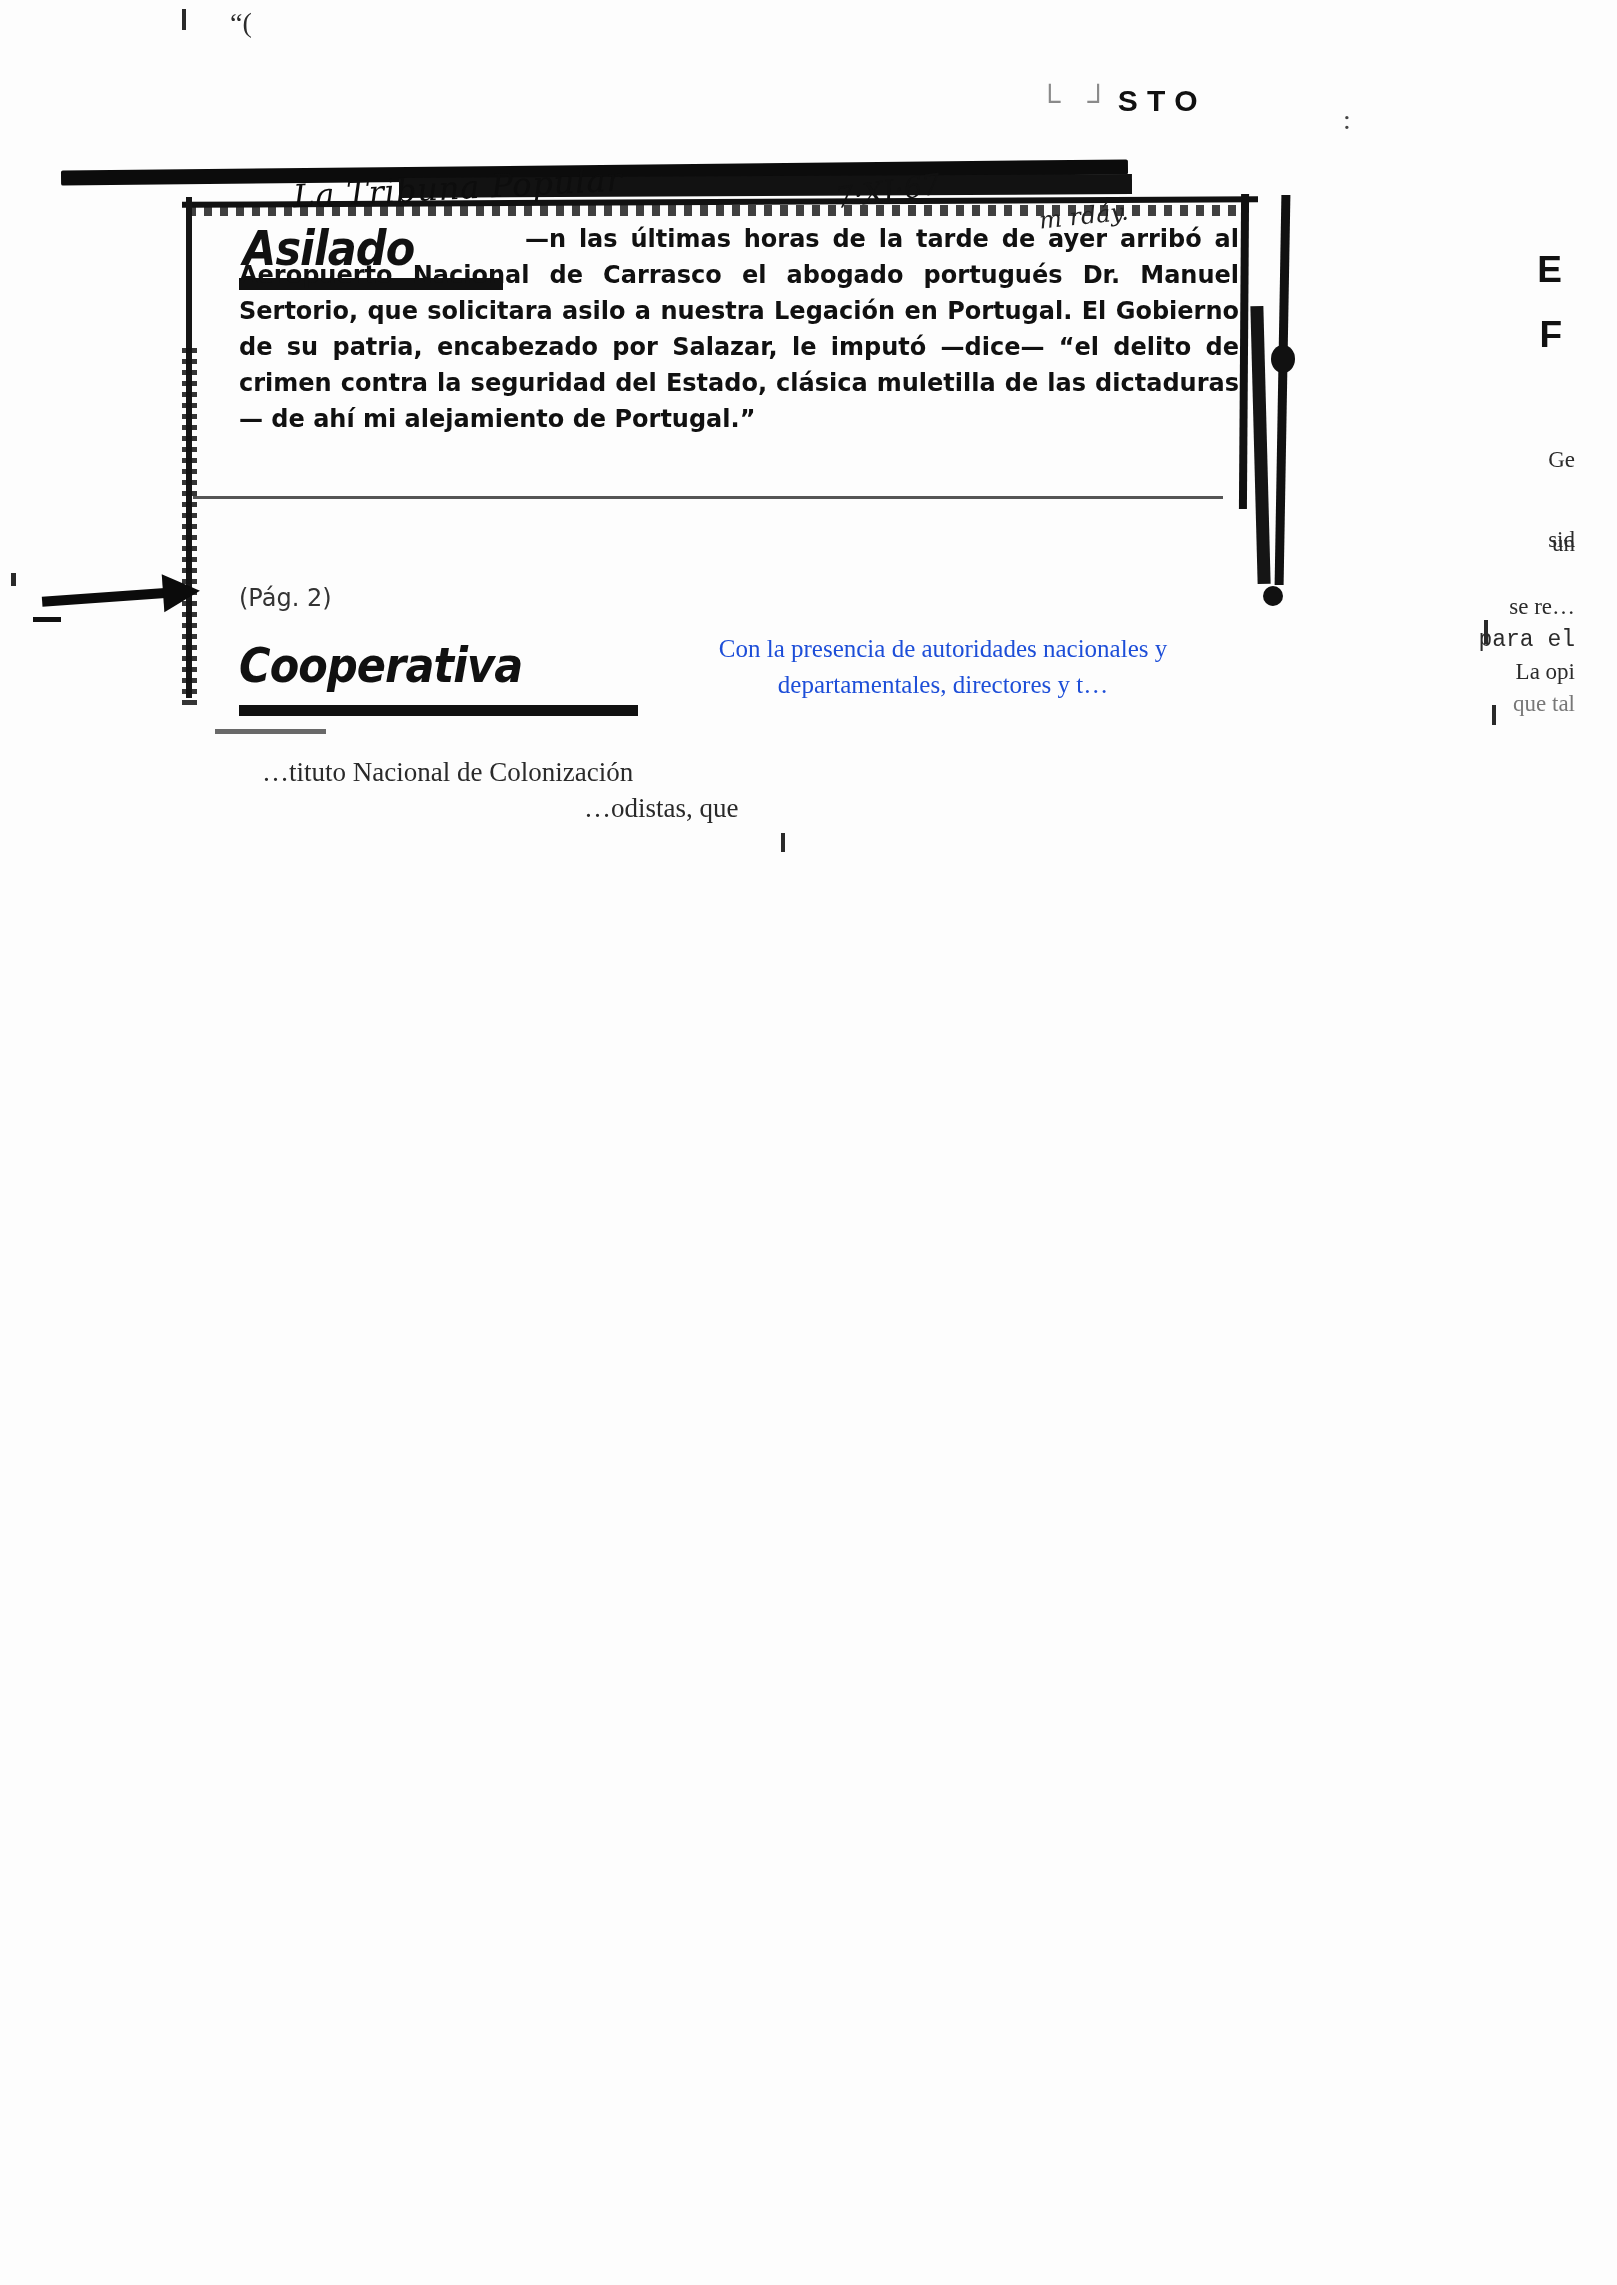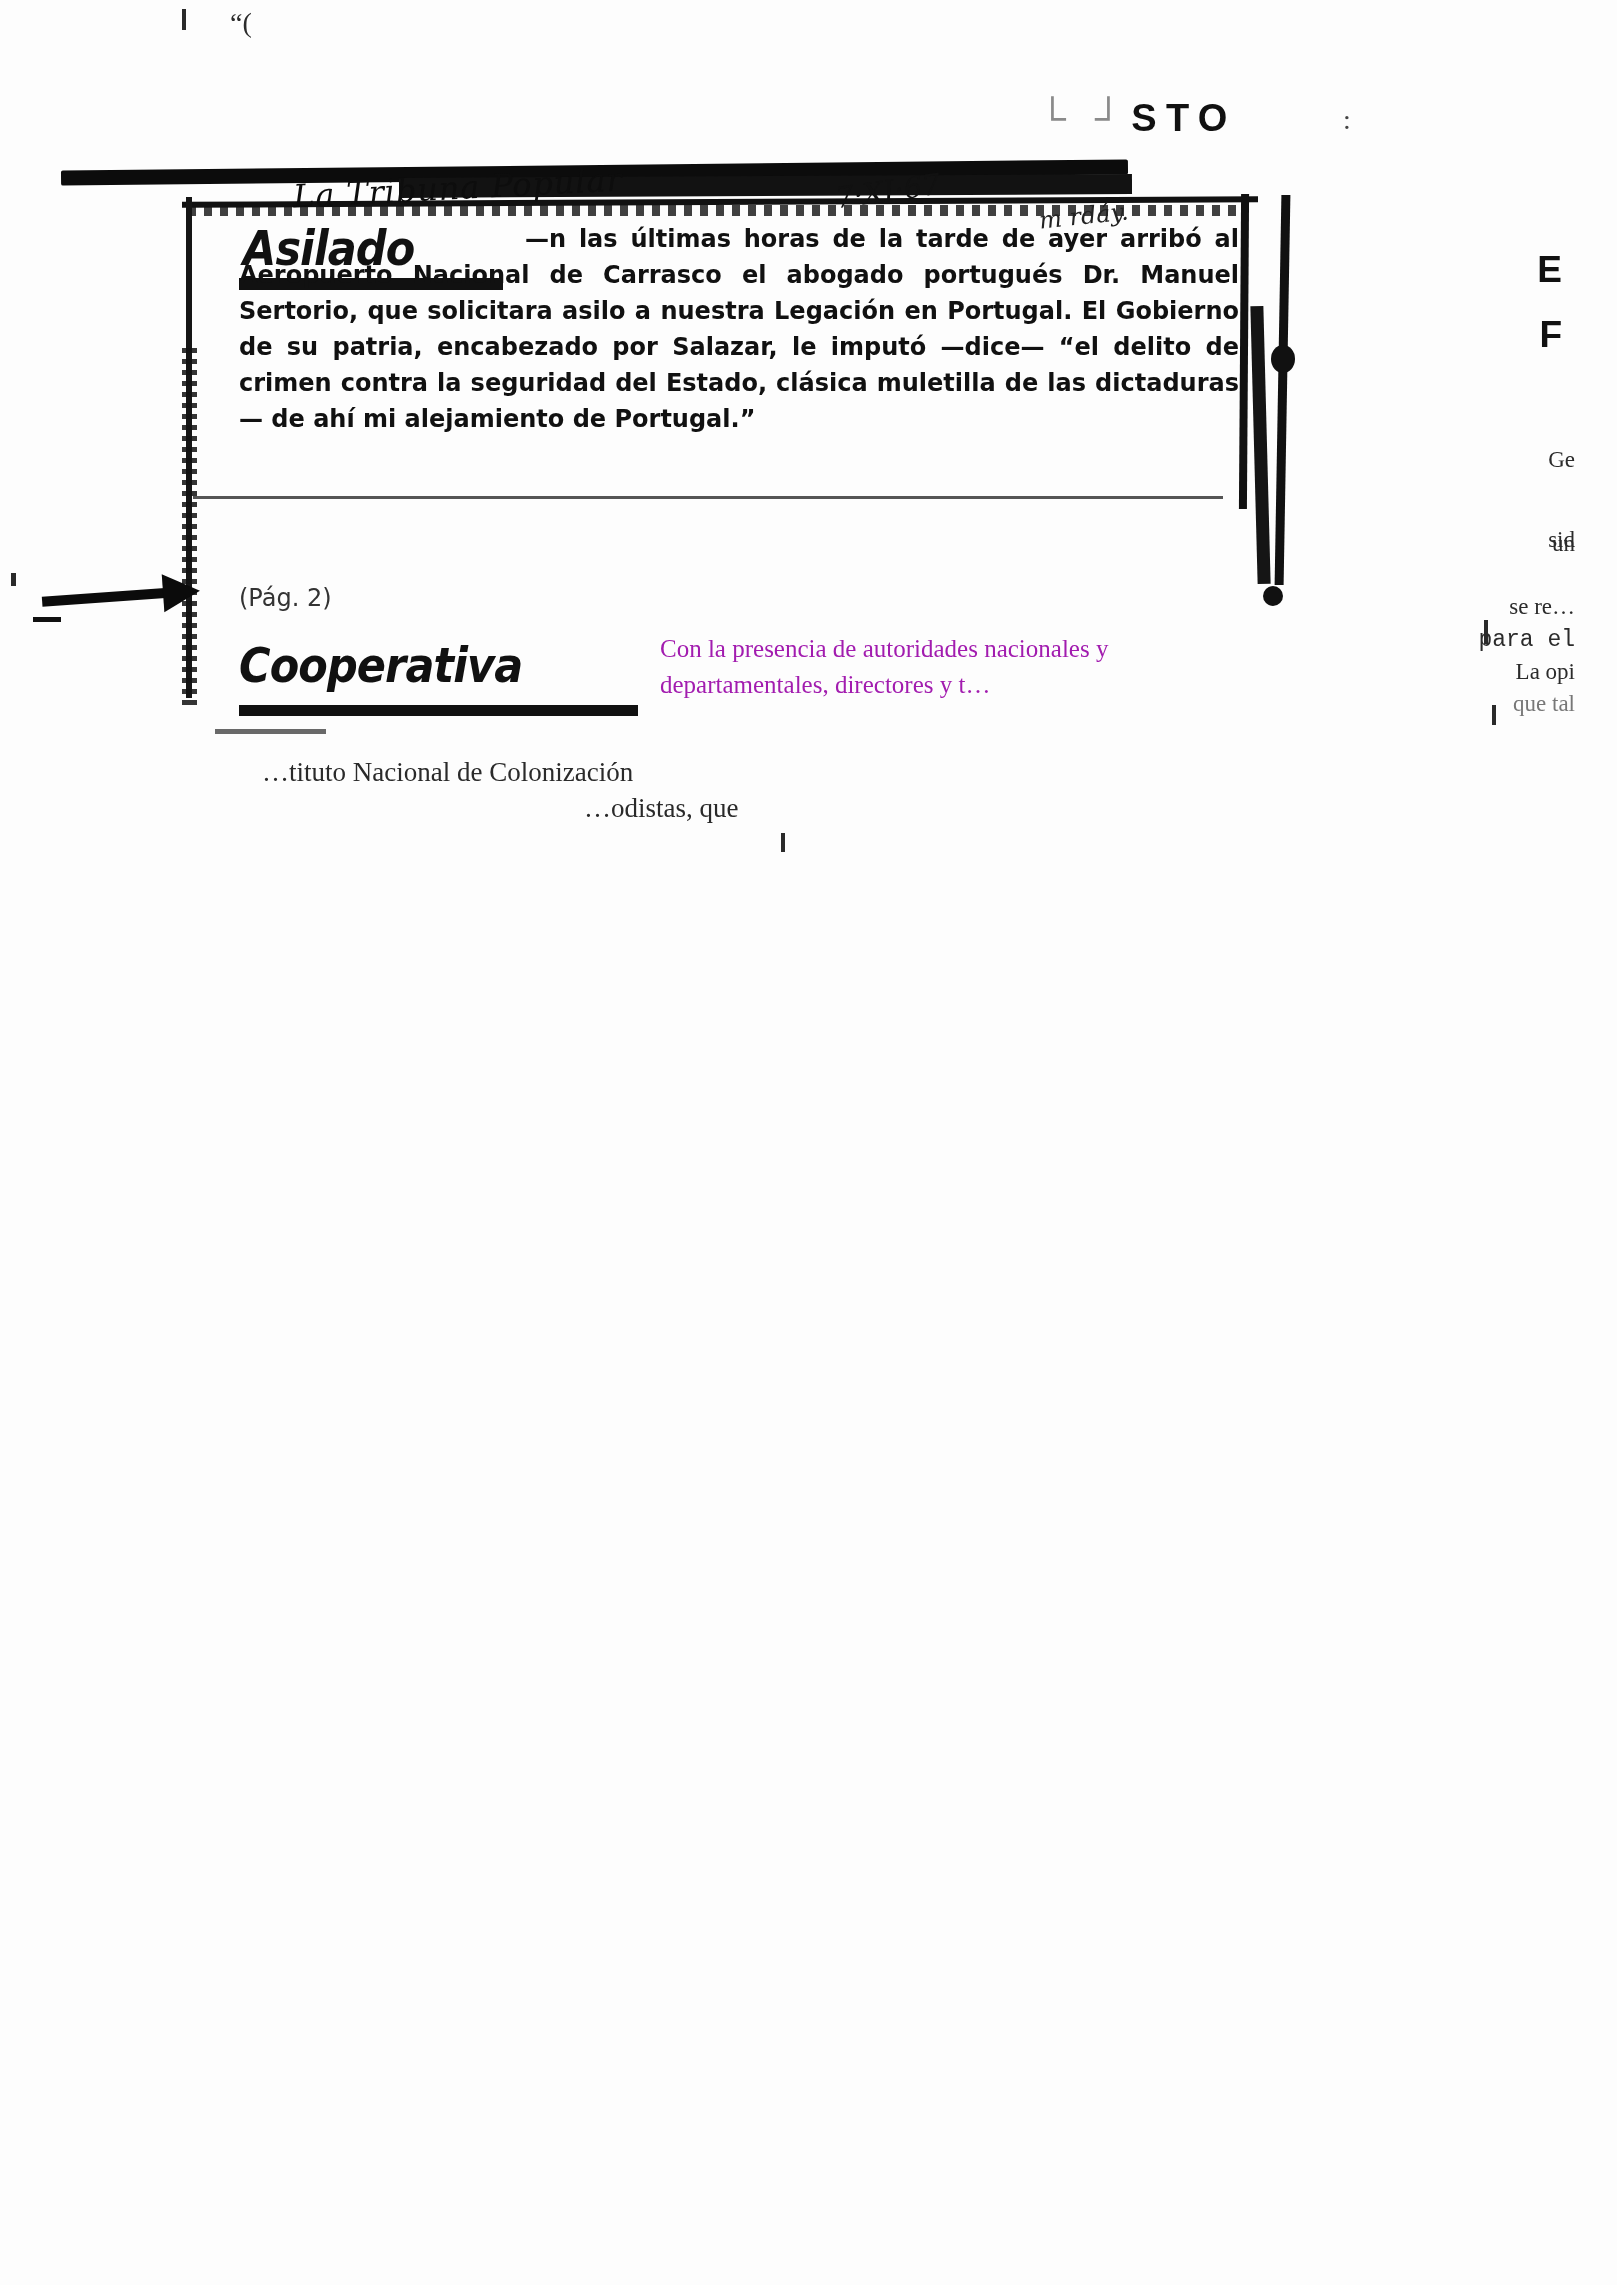--- a/index.html
+++ b/index.html
@@ -43,24 +43,24 @@
     left: 230px;
     top: 7.4px;
     font-size: 28px;
     color: #2b2b2b;
   }
 
   
   .header-frag {
     position: absolute;
     left: 1039px;
-    top: 97px;
+    top: 84px;
     font-family: "Liberation Sans", sans-serif;
     font-weight: bold;
-    font-size: 38px;
+    font-size: 30px;
     letter-spacing: 9.3px;
     color: #111;
   }
   .header-frag .dim { color: #8a8a8a; }
   .header-colon {
     position: absolute;
     left: 1343px;
     top: 104px;
     font-size: 28px;
     color: #444;
@@ -255,21 +255,22 @@
     background: #111;
   }
   .body-2 {
     position: absolute;
     left: 660px;
     top: 631px;
     width: 566px;
     font-family: "Liberation Serif", serif;
     font-size: 25px;
     line-height: 1.45;
-    color: #a21caf;
+    color: #1d4ed8;
+    text-align: center;
   }
   .tail-1 {
     position: absolute;
     left: 262px;
     top: 749px;
     font-family: "Liberation Serif", serif;
     font-size: 27px;
     color: #2a2a2a;
     margin-top: 8px;
   }

